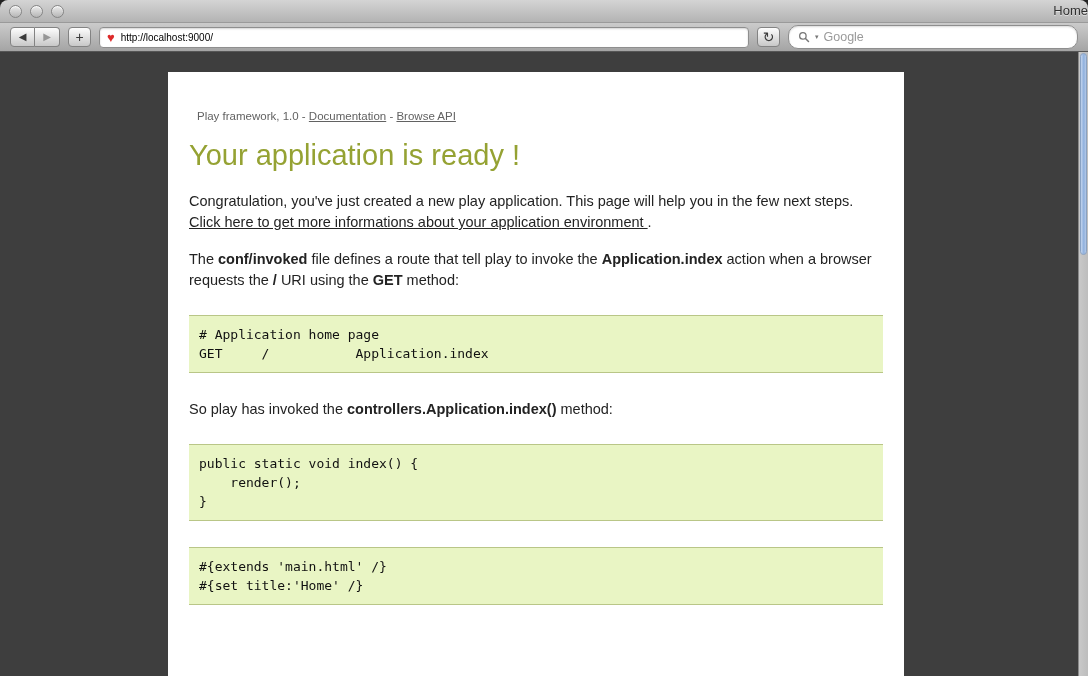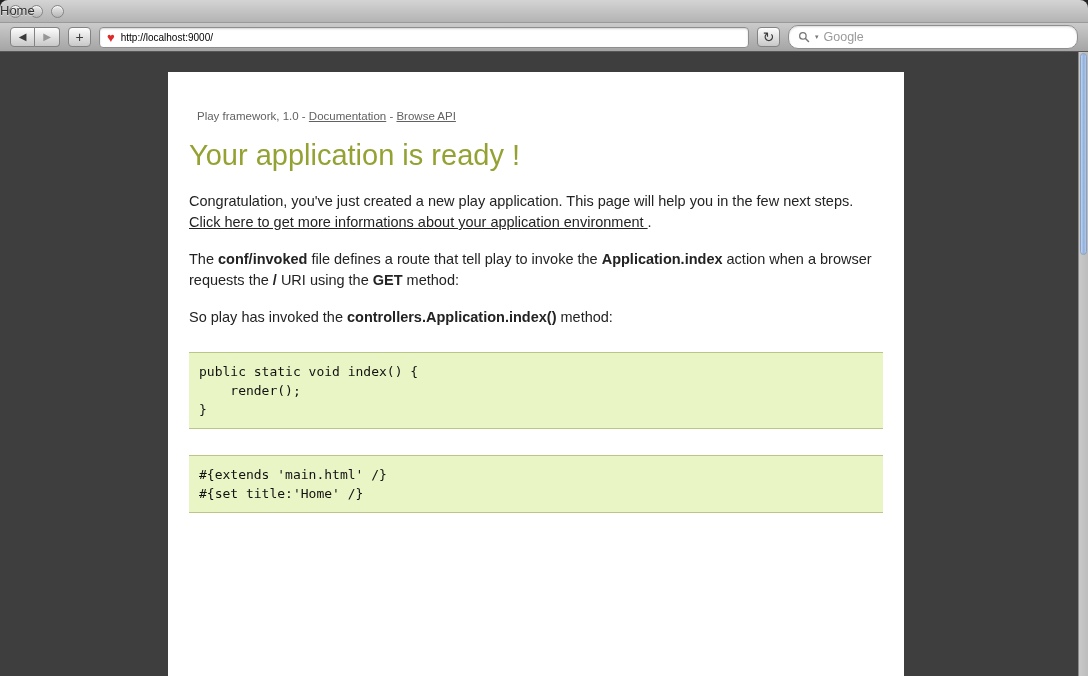--- a/index.html
+++ b/index.html
@@ -30,21 +30,21 @@
   }
   .light {
     width: 13px; height: 13px; border-radius: 50%;
     background: linear-gradient(#ececec, #b6b6b6);
     border: 1px solid #848484;
     box-shadow: inset 0 1px 1px rgba(255,255,255,.8);
     cursor: default;
   }
   .wtitle {
     position: absolute; left: 0; right: 0; top: 3px;
-    text-align: left;
+    text-align: right;
     font-size: 13px; color: #303030;
     text-shadow: 0 1px 0 rgba(255,255,255,.55);
   }
 
   
   .toolbar {
     height: 29px; flex: 0 0 29px;
     background: linear-gradient(#cbcbcb, #a4a4a4);
     border-bottom: 1px solid #565656;
     display: flex; align-items: center;
@@ -206,20 +206,22 @@
 
       <p class="meta"><span>Play framework, 1.0</span><span> - </span><a href="#">Documentation</a><span> - </span><a href="#">Browse API</a></p>
 
       <h1>Your application is ready !</h1>
 
       <p class="body"><span>Congratulation, you've just created a new play application. This page will help you in the few next steps. </span><a href="#">Click here to get more informations about your application environment </a><span>.</span></p>
 
 
       <p class="body"><span>The </span><strong>conf/invoked</strong><span> file defines a route that tell play to invoke the </span><strong>Application.index</strong><span> action when a browser requests the </span><strong>/</strong><span> URI using the </span><strong>GET</strong><span> method:</span></p>
 
+      <pre class="code"># Application home page
+GET     /           Application.index</pre>
 
       <p class="body"><span>So play has invoked the </span><strong>controllers.Application.index()</strong><span> method:</span></p>
 
       <pre class="code">public static void index() {
     render();
 }</pre>
 
 
       <pre class="code">#{extends 'main.html' /}
 #{set title:'Home' /}</pre>

